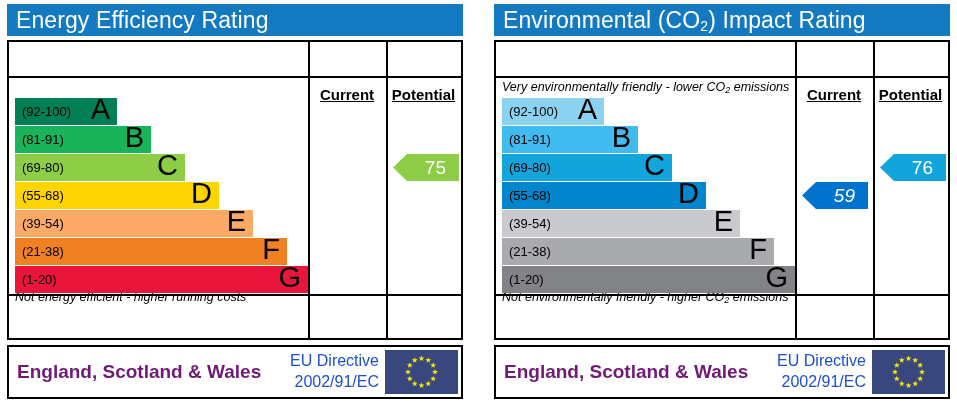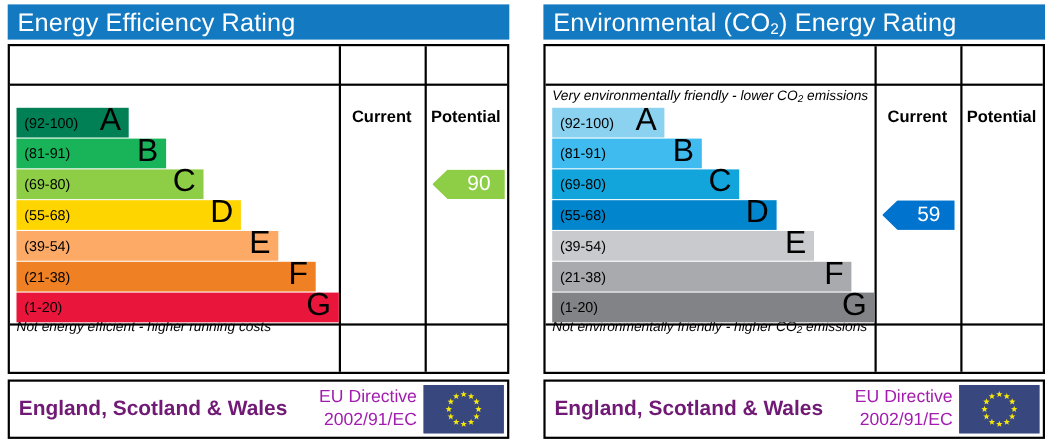--- a/index.html
+++ b/index.html
@@ -28,22 +28,22 @@
   
   .vline{position:absolute;top:0;width:2px;background:#000;}
   .vline.c1{left:299px;height:296px;}
   .vline.c2{left:377px;height:296px;}
   
   .hline{position:absolute;left:0;width:452px;height:2px;background:#000;}
   .hline.head{top:34px;}
   .hline.foot{top:252px;}
 
   .colhead{
-    position:absolute;top:48px;height:34px;line-height:34px;
-    font-size:15px;font-weight:bold;color:#000;text-align:center;
+    position:absolute;top:36px;height:34px;line-height:34px;
+    font-size:15px;font-weight:bold;color:#000;text-align:center;text-decoration:underline;
   }
   .colhead.cur{left:299px;width:78px;}
   .colhead.pot{left:377px;width:75px;}
 
   .capt{
     position:absolute;left:6px;width:290px;height:18px;line-height:18px;
     font-style:italic;font-size:12.5px;color:#000;white-space:nowrap;
   }
   .capt.top{top:36px;}
   .capt.bot{top:246px;}
@@ -76,21 +76,21 @@
   .footer{
     position:absolute;left:7px;top:345px;width:456px;height:54px;
     border:2px solid #000;box-sizing:border-box;background:#fff;
   }
   .region{
     position:absolute;left:8px;top:0;height:50px;line-height:50px;
     font-size:19px;font-weight:bold;color:#701a75;white-space:nowrap;
   }
   .directive{
     position:absolute;right:82px;top:3px;width:130px;
-    font-size:16px;color:#a21caf;text-align:right;line-height:21px;
+    font-size:16px;color:#1d4ed8;text-align:right;line-height:21px;
   }
   .flag{
     position:absolute;right:3px;top:3px;width:73px;height:44px;
     background:#39477f;
   }
   .flag svg{display:block;width:73px;height:44px;}
 </style>
 </head>
 <body>
 
@@ -140,21 +140,21 @@
             <span class="rng">(21-38)</span>
             <span class="ltr">F</span>
           </div>
           <div class="band" style="top: 168px; width: 293px; background: rgb(233, 21, 59);">
             <span class="rng">(1-20)</span>
             <span class="ltr">G</span>
           </div>
         </div>
 
       <div class="arrow-layer"></div>
-        <div class="arrow" style="left: 384px; width: 66px; top: 112px; background: rgb(141, 206, 70);">90</div>
+        <div class="arrow" style="left: 384px; width: 66px; top: 112px; background: rgb(141, 206, 70);">75</div>
       </div>
 
     <div class="footer">
       <div class="region">England, Scotland &amp; Wales</div>
       <div class="directive">
         <div>EU Directive</div>
         <div>2002/91/EC</div>
       </div>
       <div class="flag">
           <svg viewBox="0 0 73 44" xmlns="http://www.w3.org/2000/svg">
@@ -172,21 +172,21 @@
             <polygon points="24.81,12.15 25.57,14.20 27.76,14.29 26.05,15.65 26.63,17.76 24.81,16.55 22.99,17.76 23.57,15.65 21.86,14.29 24.04,14.20" fill="#f6e70a"></polygon>
             <polygon points="29.75,7.21 30.52,9.26 32.70,9.35 30.99,10.71 31.57,12.82 29.75,11.61 27.93,12.82 28.51,10.71 26.80,9.35 28.98,9.26" fill="#f6e70a"></polygon>
           </svg>
         </div>
     </div>
   </div>
 
   <div class="panel right">
 
     <div class="titlebar">
-      <span>Environmental (CO</span><sub>2</sub><span>) Energy Rating</span>
+      <span>Environmental (CO</span><sub>2</sub><span>) Impact Rating</span>
     </div>
 
     <div class="frame">
       <div class="hline head"></div>
       <div class="hline foot"></div>
       <div class="vline c1"></div>
       <div class="vline c2"></div>
 
       <div class="colhead cur">Current</div>
       <div class="colhead pot">Potential</div>
@@ -223,21 +223,22 @@
             <span class="rng">(21-38)</span>
             <span class="ltr">F</span>
           </div>
           <div class="band" style="top: 168px; width: 293px; background: rgb(129, 131, 134);">
             <span class="rng">(1-20)</span>
             <span class="ltr">G</span>
           </div>
         </div>
 
       <div class="arrow-layer"></div>
-    <div class="arrow" style="left: 306px; width: 66px; top: 140px; background: rgb(0, 115, 207);">59</div>
+    <div class="arrow" style="left: 306px; width: 66px; top: 140px; background: rgb(0, 115, 207); font-style: italic;">59</div>
+        <div class="arrow" style="left: 384px; width: 66px; top: 112px; background: rgb(18, 165, 219);">76</div>
       </div>
 
     <div class="footer">
       <div class="region">England, Scotland &amp; Wales</div>
       <div class="directive">
         <div>EU Directive</div>
         <div>2002/91/EC</div>
       </div>
       <div class="flag">
           <svg viewBox="0 0 73 44" xmlns="http://www.w3.org/2000/svg">

